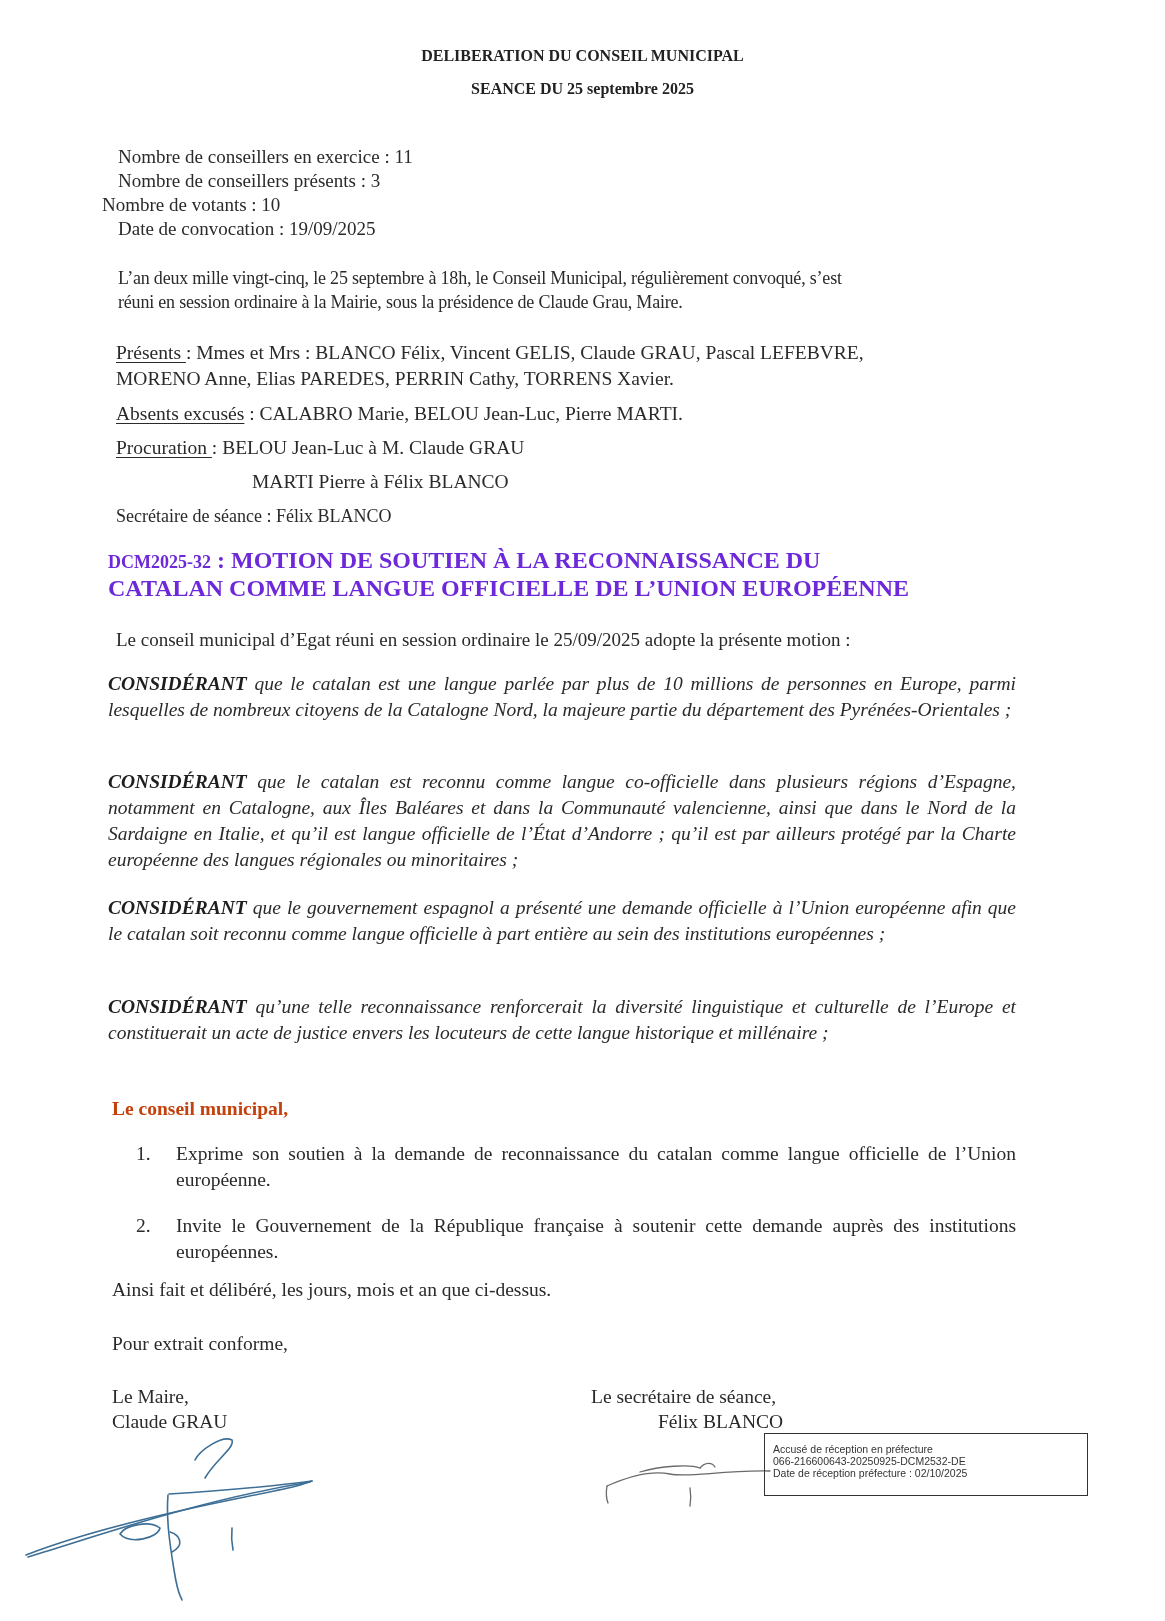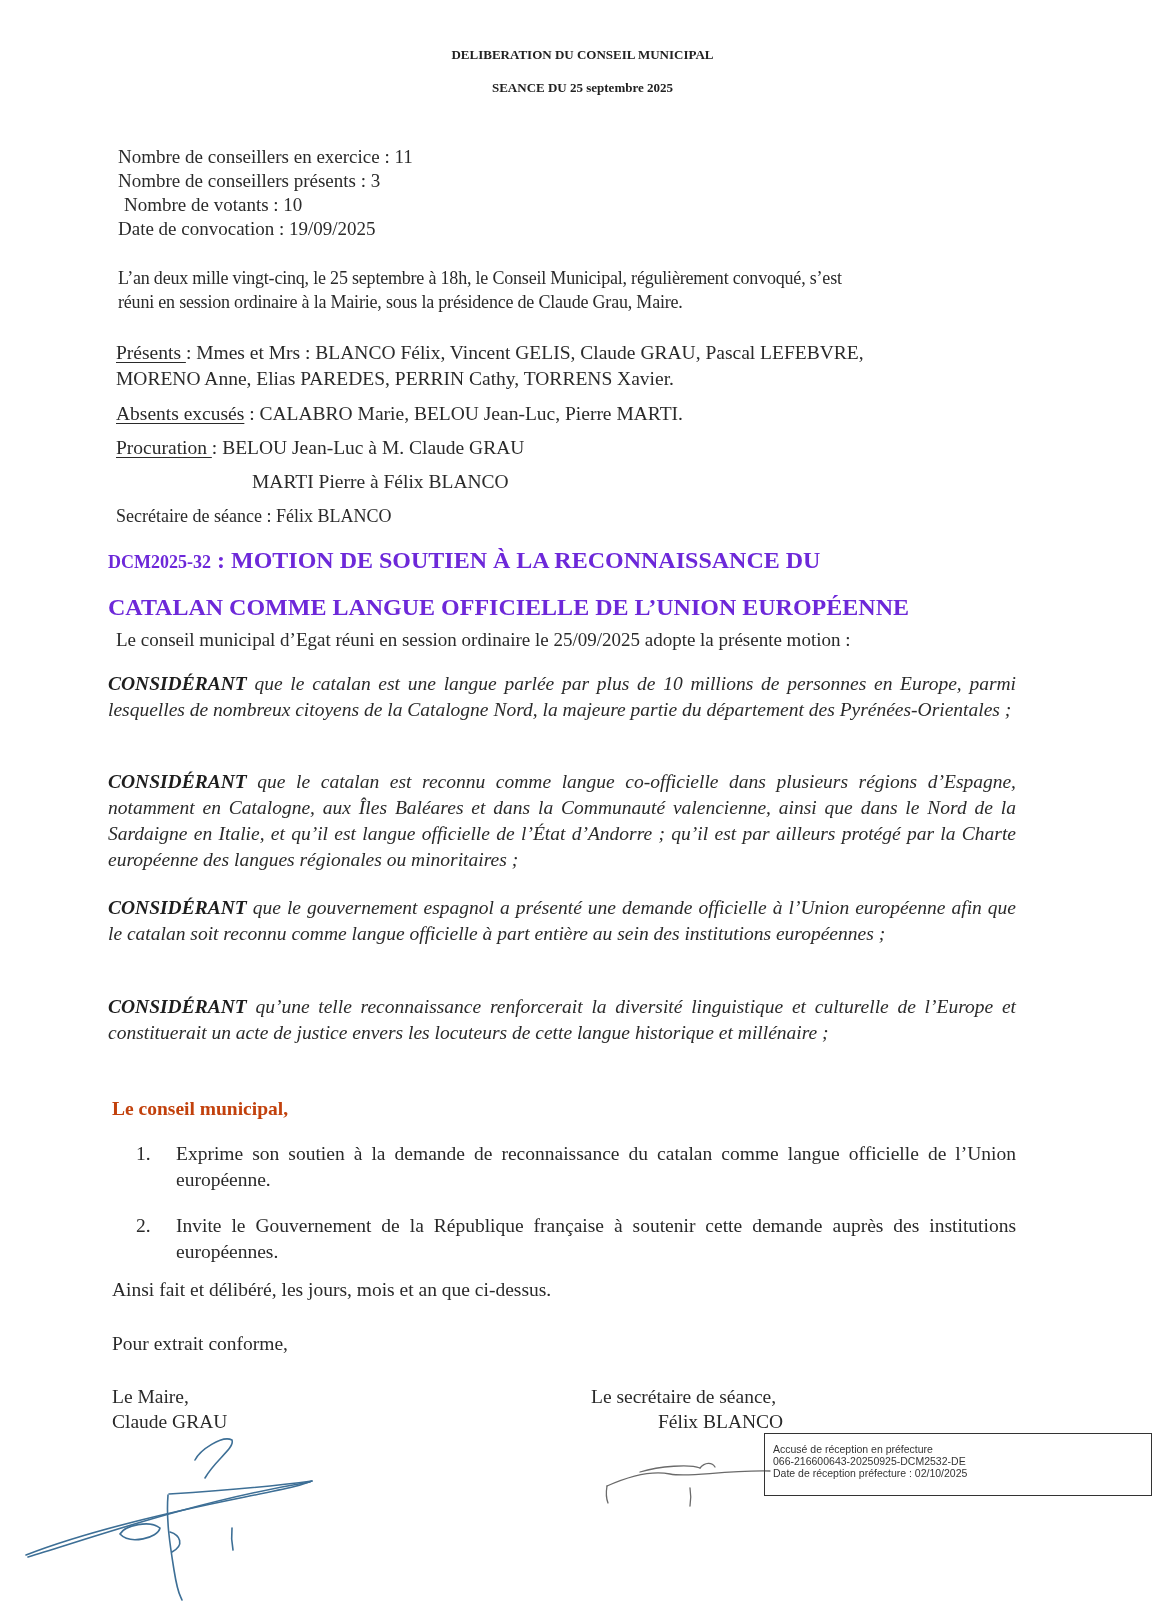--- a/index.html
+++ b/index.html
@@ -4,55 +4,55 @@
 <style>
   html, body { margin: 0; padding: 0; background: #ffffff; }
   body {
     width: 1165px; height: 1621px; position: relative; overflow: hidden;
     font-family: "Liberation Serif", "DejaVu Serif", serif;
     color: #2a2a2a;
   }
   .abs { position: absolute; }
   .head {
     left: 0; width: 1165px; text-align: center;
-    font-weight: bold; font-size: 13px; color: #222;
+    font-weight: bold; font-size: 16px; color: #222;
   }
   .t { font-size: 19px; line-height: 25px; white-space: nowrap; margin-left: 8px; }
   .u { text-decoration: underline; text-underline-offset: 3px; }
   .para {
     left: 108px; width: 908px; font-size: 19.5px; line-height: 26px;
     text-align: justify; color: #2a2a2a; font-style: italic;
   }
   .para b { color: #1e1e1e; }
   .motion-title {
     left: 108px; font-weight: bold; font-size: 24px; line-height: 27px;
     color: #6d28d9; white-space: nowrap;
   }
   .motion-title .code { font-size: 18px; }
   .list-item { left: 136px; width: 880px; font-size: 19.5px; line-height: 26px; text-align: justify; }
   .list-item .num { position: absolute; left: 0; top: 0; width: 30px; }
   .list-item .txt { margin-left: 40px; display: block; }
   .stamp {
-    left: 764px; top: 1433px; width: 388px; height: 63px;
+    left: 764px; top: 1433px; width: 324px; height: 63px;
     border: 1.5px solid #333; box-sizing: border-box;
     font-family: "Liberation Sans", "DejaVu Sans", sans-serif;
     font-size: 10.5px; line-height: 12px; color: #333;
     padding: 9px 0 0 8px;
   }
   .sig svg { overflow: visible; }
 </style>
 </head>
 <body>
 
 <div class="abs head" style="top:47px;">DELIBERATION DU CONSEIL MUNICIPAL</div>
 <div class="abs head" style="top:80px;">SEANCE DU 25 septembre 2025</div>
 
 <div class="abs t" style="left:110px; top:144px;">Nombre de conseillers en exercice : 11</div>
 <div class="abs t" style="left:110px; top:168px;">Nombre de conseillers présents : 3</div>
-<div class="abs t" style="left:116px; top:192px;font-family:Liberation Serif, serif;">Nombre de votants : 10</div>
+<div class="abs t" style="left:94px; top:192px;font-family:Liberation Serif, serif;">Nombre de votants : 10</div>
 <div class="abs t" style="left:110px; top:216px;">Date de convocation : 19/09/2025</div>
 
 <div class="abs t" style="left:110px; top:266px; font-size:18px; letter-spacing:-0.2px;">L’an deux mille vingt-cinq, le 25 septembre à 18h, le Conseil Municipal, régulièrement convoqué, s’est</div>
 <div class="abs t" style="left:110px; top:290px; font-size:18px; letter-spacing:-0.2px;">réuni en session ordinaire à la Mairie, sous la présidence de Claude Grau, Maire.</div>
 
 <div class="abs t" style="left:108px; top:340px; font-size:19.5px;">
   <span class="u">Présents </span><span>: Mmes et Mrs : BLANCO Félix, Vincent GELIS, Claude GRAU, Pascal LEFEBVRE,</span>
 </div>
 <div class="abs t" style="left:108px; top:366px; font-size:19.5px;">MORENO Anne, Elias PAREDES, PERRIN Cathy, TORRENS Xavier.</div>
 <div class="abs t" style="left:108px; top:401px; font-size:19.5px;">
@@ -60,21 +60,21 @@
 </div>
 <div class="abs t" style="left:108px; top:435px; font-size:19.5px;">
   <span class="u">Procuration </span><span>:  BELOU Jean-Luc à M. Claude GRAU</span>
 </div>
 <div class="abs t" style="left:244px; top:469px; font-size:19.5px;">MARTI Pierre à Félix BLANCO</div>
 <div class="abs t" style="left:108px; top:504px; font-size:18px;">Secrétaire de séance : Félix BLANCO</div>
 
 <div class="abs motion-title" style="top:547px;">
   <span class="code">DCM2025-32</span><span> : MOTION DE SOUTIEN À LA RECONNAISSANCE DU</span>
 </div>
-<div class="abs motion-title" style="top:575px;margin-top:19px;">CATALAN COMME LANGUE OFFICIELLE DE L’UNION EUROPÉENNE</div>
+<div class="abs motion-title" style="top:575px;">CATALAN COMME LANGUE OFFICIELLE DE L’UNION EUROPÉENNE</div>
 
 <div class="abs t" style="left:108px; top:627px; font-size:19px;">Le conseil municipal d’Egat réuni en session ordinaire le 25/09/2025 adopte la présente motion :</div>
 
 <div class="abs para" style="top:671px;">
   <b>CONSIDÉRANT</b><span> que le catalan est une langue parlée par plus de 10 millions de personnes en Europe, parmi lesquelles de nombreux citoyens de la Catalogne Nord, la majeure partie du département des Pyrénées-Orientales ;</span>
 </div>
 <div class="abs para" style="top:769px;">
   <b>CONSIDÉRANT</b><span> que le catalan est reconnu comme langue co-officielle dans plusieurs régions d’Espagne, notamment en Catalogne, aux Îles Baléares et dans la Communauté valencienne, ainsi que dans le Nord de la Sardaigne en Italie, et qu’il est langue officielle de l’État d’Andorre ; qu’il est par ailleurs protégé par la Charte européenne des langues régionales ou minoritaires ;</span>
 </div>
 <div class="abs para" style="top:895px;">

